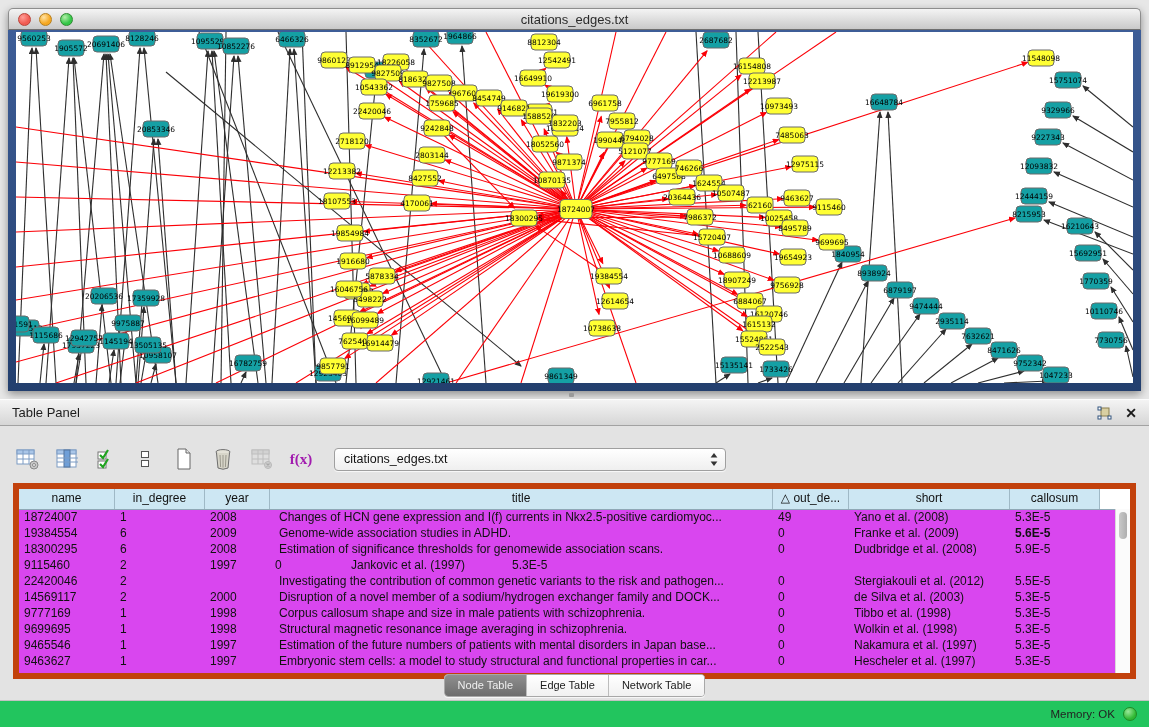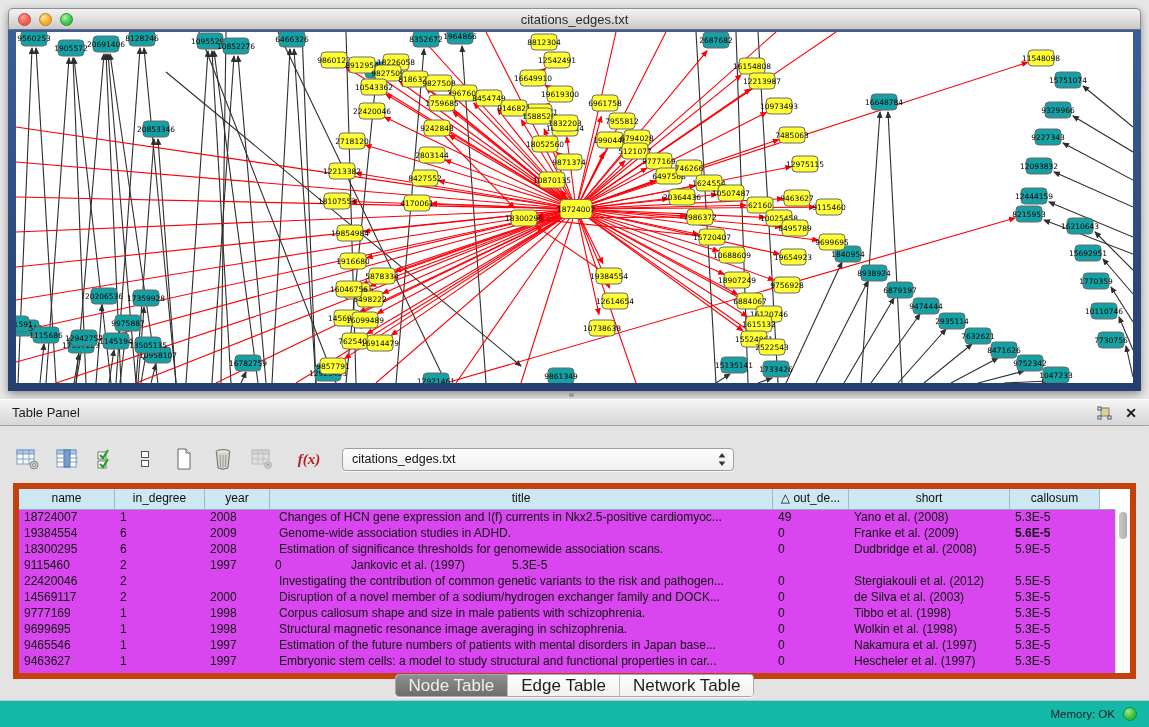--- a/index.html
+++ b/index.html
@@ -24,41 +24,41 @@
   
   .table-panel{position:absolute;left:0;top:399px;width:1149px;height:301px;background:#e3e3e3;}
   .panel-header{position:relative;height:27px;background:linear-gradient(#f4f4f4,#d6d6d6);border-top:1px solid #fdfdfd;border-bottom:1px solid #a2a2a2;box-sizing:border-box;}
   .panel-header .ptitle{position:absolute;left:12px;top:0;font-size:13px;line-height:26px;color:#1d1d1d;}
   .panel-header .hicons{position:absolute;right:12px;top:5px;display:flex;gap:13px;align-items:center;}
   .xglyph{font-size:14px;font-weight:bold;color:#1a1a1a;line-height:16px;cursor:default;}
 
   .panel-body{position:absolute;left:0;right:0;top:28px;bottom:0;}
   .toolbar{position:absolute;left:16px;top:18px;height:28px;display:flex;align-items:center;gap:15px;}
   .tbicon{display:inline-flex;align-items:center;justify-content:center;width:24px;height:24px;}
-  .fx{font-family:"Liberation Serif",serif;font-style:italic;font-weight:bold;font-size:15px;color:#b91c1c;margin-left:8px;}
+  .fx{font-family:"Liberation Serif",serif;font-weight:bold;font-size:15px;color:#a21caf;}
   .dropdown{margin-left:6px;width:392px;height:23px;border:1px solid #9f9f9f;border-radius:4px;background:linear-gradient(#ffffff,#efefef);box-shadow:0 1px 1px rgba(255,255,255,.8);display:flex;align-items:center;justify-content:space-between;padding:0 7px 0 9px;font-size:12.5px;color:#111;box-sizing:border-box;}
 
   .table-wrap{position:absolute;left:13px;right:13px;top:56px;height:184px;border:6px solid #c2410c;background:#d946ef;overflow:hidden;}
   .thead{display:flex;height:20px;background:#cde7f3;border-bottom:1px solid #8fa8b5;}
   .th{box-sizing:border-box;border-right:1px solid #9fb9c6;font-size:12px;line-height:19px;text-align:center;color:#111;overflow:hidden;white-space:nowrap;}
   .th.filler{background:#fff;border-right:none;flex:1;}
   .tbody{position:absolute;left:0;right:15px;top:20px;bottom:0;overflow:hidden;}
   .tr{display:flex;height:16px;}
   .td{box-sizing:border-box;font-size:12px;line-height:16px;color:#111;overflow:hidden;white-space:nowrap;padding-left:5px;}
   .vscroll{position:absolute;right:0;top:20px;bottom:0;width:15px;background:#fbfbfb;border-left:1px solid #dadada;box-sizing:border-box;}
   .vthumb{position:absolute;left:3px;top:3px;width:8px;height:27px;border-radius:4px;background:linear-gradient(90deg,#c9c9c9,#aeaeae);}
 
   .tabs-row{position:absolute;left:0;right:0;top:247px;text-align:center;}
   .segmented{display:inline-flex;height:21px;border:1px solid #a8a8a8;border-radius:4px;overflow:hidden;background:#fff;box-shadow:0 1px 0 rgba(255,255,255,.7);}
-  .seg{padding:0 13px;font-size:17px;line-height:21px;color:#1c1c1c;background:linear-gradient(#ffffff,#f1f1f1);border-left:1px solid #bdbdbd;cursor:default;}
+  .seg{padding:0 13px;font-size:11px;line-height:21px;color:#1c1c1c;background:linear-gradient(#ffffff,#f1f1f1);border-left:1px solid #bdbdbd;cursor:default;}
   .seg:first-child{border-left:none;}
   .seg.sel{background:linear-gradient(#8f8f8f,#6d6d6d);color:#efefef;}
 
   
-  .statusbar{position:absolute;left:0;top:700px;width:1149px;height:27px;background:#14b8a6;border-top:1px solid #c2c2c2;box-sizing:border-box;}
+  .statusbar{position:absolute;left:0;top:700px;width:1149px;height:27px;background:#22c55e;border-top:1px solid #c2c2c2;box-sizing:border-box;}
   .mem{position:absolute;right:34px;top:0;font-size:11.5px;line-height:26px;color:#222;}
   .memdot{position:absolute;right:12px;top:6px;width:14px;height:14px;border-radius:50%;background:radial-gradient(circle at 35% 30%,#9ae89a,#2fb832 65%);border:1px solid #1f8a24;box-sizing:border-box;}
 </style>
 </head>
 <body>
 
 <div class="app">
 
   <div class="net-window">
     <div class="titlebar">

